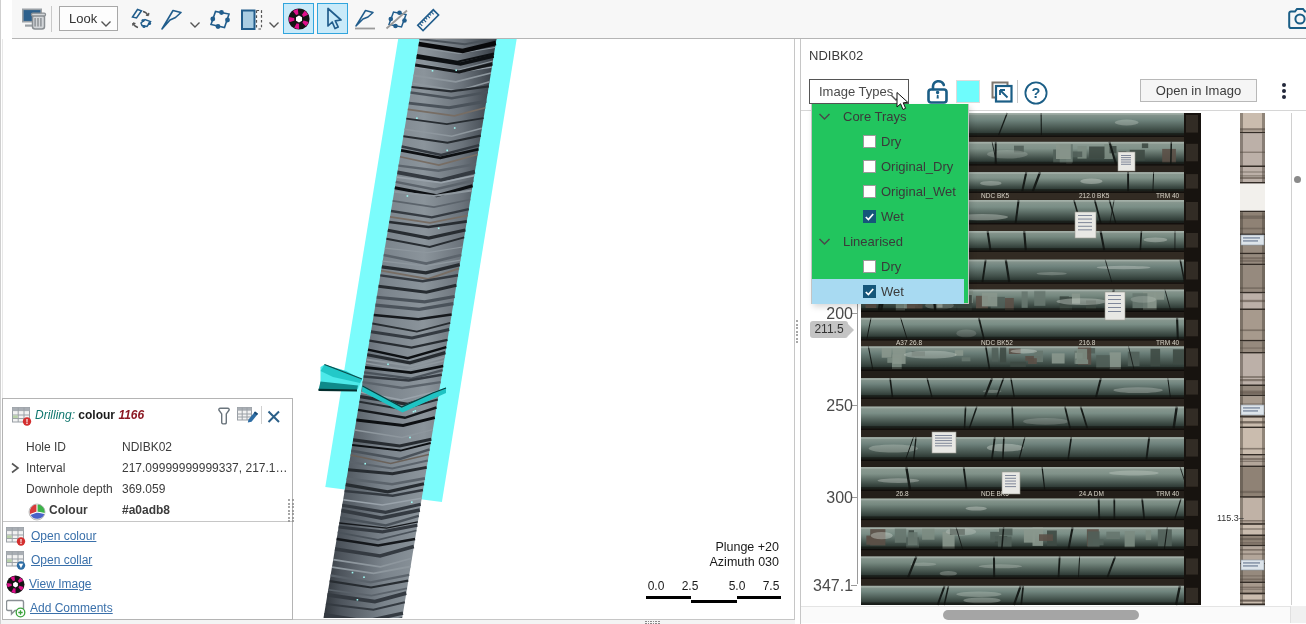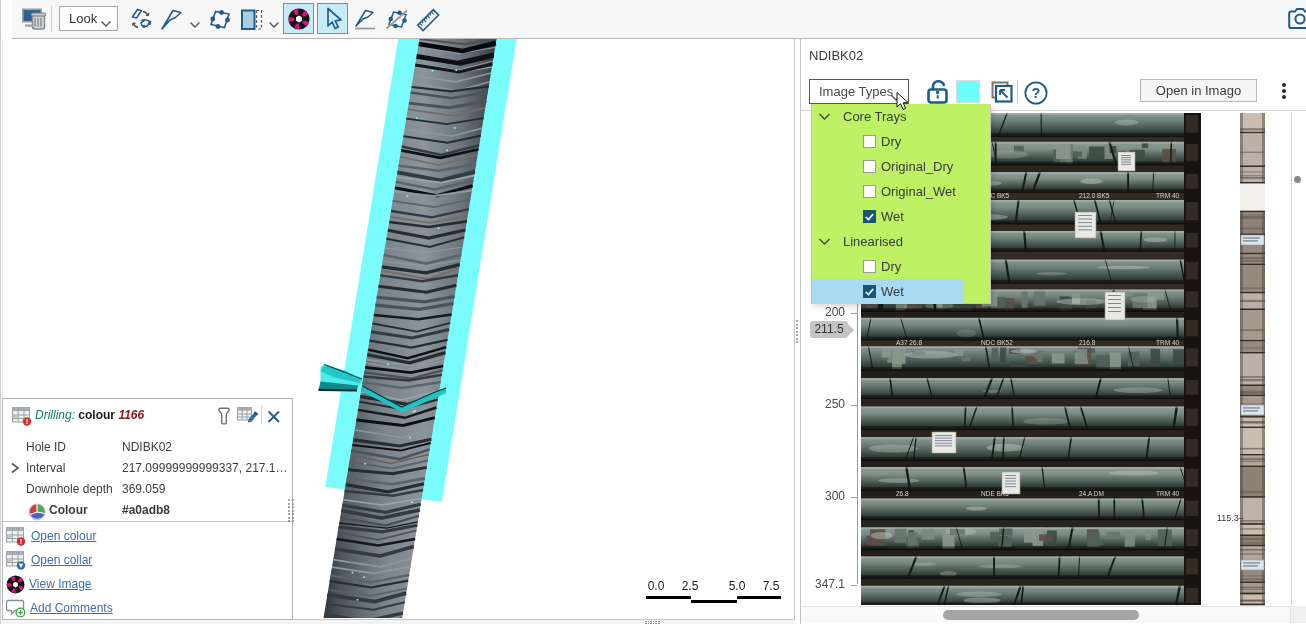--- a/index.html
+++ b/index.html
@@ -15,30 +15,30 @@
 #belowbar { position:absolute; left:0; top:620px; width:795px; height:4px; background:#f4f4f4; }
 .griph { position:absolute; display:grid; grid-template-columns:repeat(6,1.6px); grid-template-rows:1.6px 1.6px; gap:1px; }
 .griph i { width:1.6px; height:1.6px; background:#8a8a8a; }
 .grip { position:absolute; display:grid; grid-template-columns:2px 2px; gap:1.5px; }
 .grip i { width:2px; height:2px; background:#8a8a8a; border-radius:50%; }
 #ndibk { position:absolute; left:8px; top:9px; font-size:13px; color:#3a3a3a; }
 #imgtypes { position:absolute; left:8px; top:40px; width:100px; height:25px; border:1px solid #555; background:#fff; font-size:13px; color:#4a4a4a; display:flex; align-items:center; padding-left:9px; }
 #openimago { position:absolute; left:339px; top:40px; width:117px; height:23px; border:1px solid #b8b8b8; background:#f5f5f5; font-size:13px; color:#3c3c3c; text-align:center; line-height:21px; }
 #dots3 { position:absolute; left:481px; top:44px; }
 #dots3 i { display:block; width:4px; height:4px; border-radius:50%; background:#23283a; margin-bottom:2.2px; }
-#dropdown { position:absolute; left:10px; top:65px; width:180px; height:200px; background:#bef264; border:1px solid #c4c4c4; border-top:none; box-shadow:2px 3px 6px rgba(0,0,0,0.15); z-index:30; font-size:13px; color:#3a3a3a; }
+#dropdown { position:absolute; left:10px; top:65px; width:158px; height:200px; background:#22c55e; border:1px solid #c4c4c4; border-top:none; box-shadow:2px 3px 6px rgba(0,0,0,0.15); z-index:30; font-size:13px; color:#3a3a3a; }
 .dd-row { position:absolute; left:0; width:152px; height:25px; display:flex; align-items:center; }
 .dd-chev { margin-left:6px; width:13px; }
 .dd-grouplabel { margin-left:12px; }
 .cb { width:13px; height:13px; border:1px solid #9a9a9a; background:#fff; margin-left:51px; margin-right:5px; position:relative; flex:none; }
 .cb.on { background:#15567a; border-color:#15567a; display:flex; align-items:center; justify-content:center; }
 .dd-hl { background:#a8daf2; }
 #ruler-line { position:absolute; left:56px; top:74px; width:1px; height:471px; background:#9a9a9a; }
 .tick { position:absolute; width:6px; height:1px; background:#9a9a9a; left:50px; }
-.rlabel { position:absolute; left:4px; width:40px; font-size:12px; color:#4a4a4a; text-align:right; }
+.rlabel { position:absolute; left:12px; width:40px; font-size:16px; color:#4a4a4a; text-align:right; }
 #postag { position:absolute; left:9px; top:282px; width:38px; height:17px; background:#c4c4c4; border-radius:3px; font-size:12px; color:#333; text-align:center; line-height:16px; z-index:5; }
 #postag:after { content:""; position:absolute; right:-6px; top:2.5px; border-left:6px solid #c4c4c4; border-top:6px solid transparent; border-bottom:6px solid transparent; }
 #lbl1153 { position:absolute; left:416px; top:474px; font-size:9px; color:#333; }
 #vscroll-line { position:absolute; left:490px; top:74px; width:1px; height:492px; background:#d0d0d0; }
 #vdot { position:absolute; left:493px; top:137px; width:7px; height:7px; border-radius:50%; background:#8a8a8a; }
 #hscroll { position:absolute; left:0px; top:567px; width:489px; height:17px; background:#fafafa; border-top:1px solid #e4e4e4; }
 #hthumb { position:absolute; left:142px; top:3px; width:196px; height:10px; background:#a5a5a5; border-radius:5px; }
 #corner { position:absolute; left:489px; top:567px; width:17px; height:17px; background:#f0f0f0; border-left:1px solid #e0e0e0; }
 #infopanel { position:absolute; left:2px; top:398px; width:291px; height:222px; background:#fff; border:1px solid #b4b4b4; z-index:20; font-size:12px; color:#3c3c3c; }
 #ip-head { position:absolute; left:0; top:0; width:100%; height:30px; }
@@ -270,20 +270,21 @@
 <rect x="436.9" y="228.5" width="1.6" height="1.6" fill="#9ef7f2"></rect>
 <rect x="362.2" y="577.4" width="1.6" height="1.6" fill="#9ef7f2"></rect>
 <path d="M361.5,386.5 L400.7,407.5 L431.7,393.5 L445,388.5 L445,394 L401.5,413.5 L361,392.5 Z" fill="#1fc3c3"></path>
 <path d="M361.5,387 L400.7,408 L431.7,394 L445,389" stroke="#0b3d3d" stroke-width="1.3" fill="none"></path>
 <polygon points="323.5,365.5 361,380.5 357,390 319.5,390 319.5,368" fill="#4deaea"></polygon>
 <polygon points="323.5,365.5 345,372 361,380.5 359,384 332,378 319.5,372" fill="#23c8c8"></polygon>
 <polygon points="319.5,382.5 357,386.5 356,391 317.5,391" fill="#0f8a8a"></polygon>
 <path d="M317.5,390.8 L356,391.5" stroke="#052e2e" stroke-width="2.2" fill="none"></path>
 <path d="M323.5,365.5 L361,380" stroke="#0b4a4a" stroke-width="1.2" fill="none"></path>
   </svg>
+  <div id="plunge">Plunge +20<br>Azimuth 030</div>
   <div id="scalebar" style="position:absolute; left:643px; top:557px; width:135px;">
     <span class="sb-lbl" style="left:-2px;">0.0</span>
     <span class="sb-lbl" style="left:32px;">2.5</span>
     <span class="sb-lbl" style="left:79px;">5.0</span>
     <span class="sb-lbl" style="left:113px;">7.5</span>
     <div style="left:0px; top:0px; width:45px;"></div>
     <div style="left:45px; top:4px; width:46px;"></div>
     <div style="left:91px; top:0px; width:44px;"></div>
   </div>
 </div>

